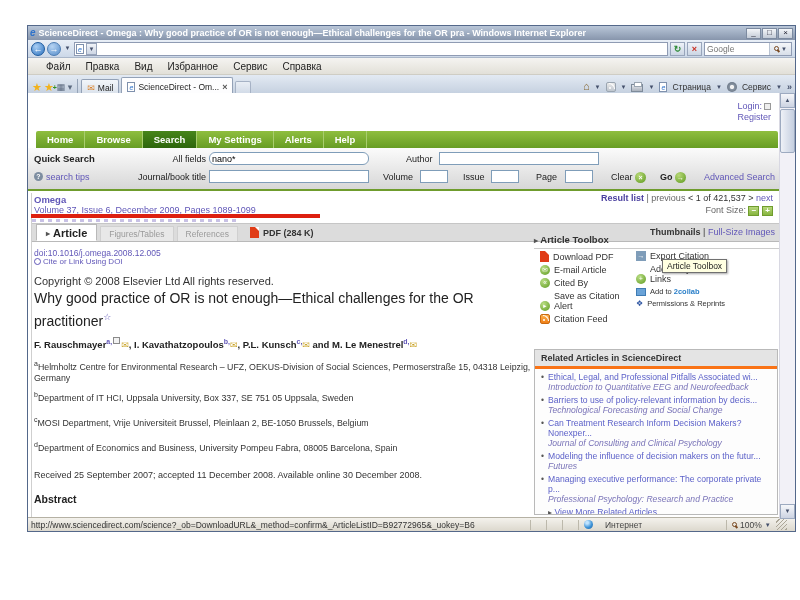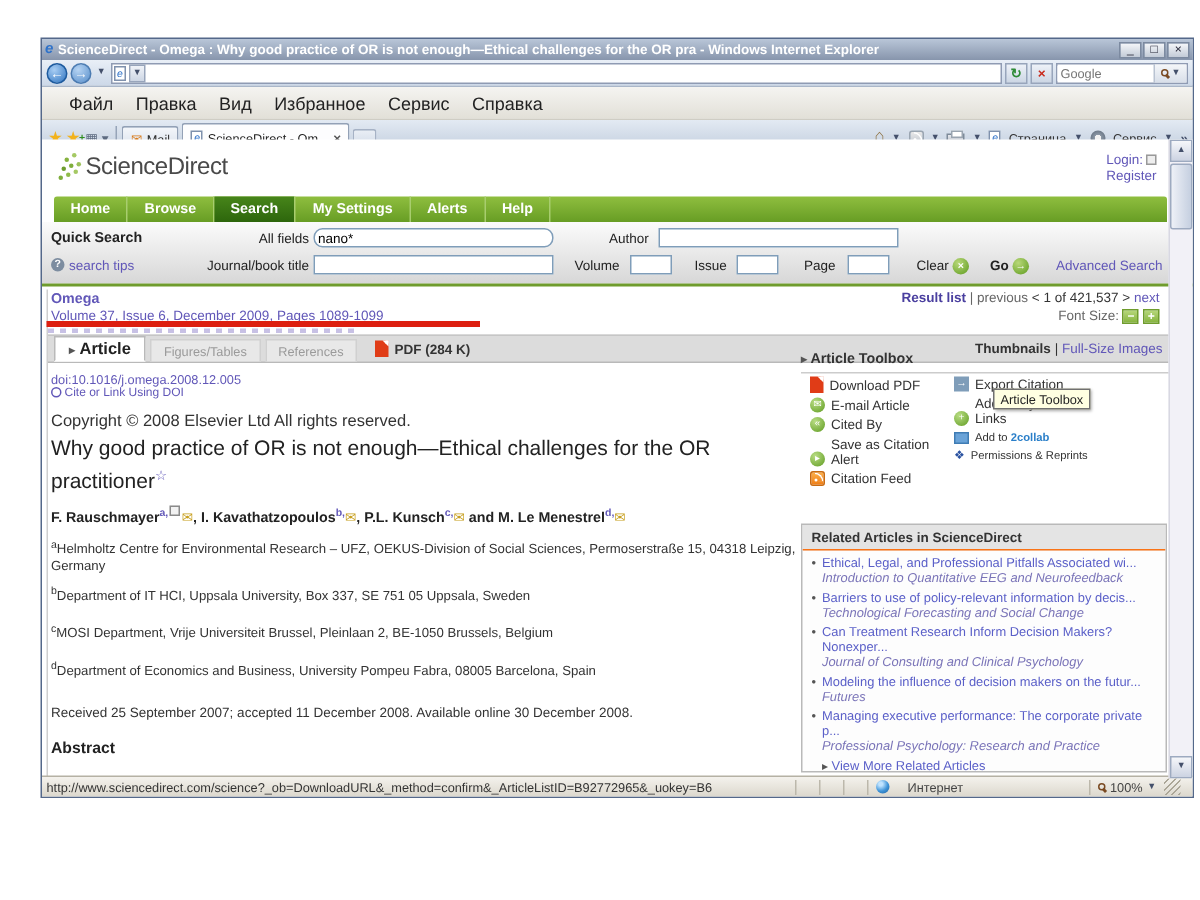--- a/index.html
+++ b/index.html
@@ -24,21 +24,21 @@
   .sqbtn{width:15px;height:14px;background:linear-gradient(#eef2f8,#ccd6e4);border:1px solid #98a5bb;font-size:9px;line-height:12px;text-align:center;flex:none}
   .refresh{color:#2e8b37;font-weight:bold}
   .stop{color:#c92b1d;font-weight:bold}
   .searchbox{width:88px;height:14px;background:#fff;border:1px solid #8f9bb3;display:flex;align-items:center;flex:none}
   .searchbox input{border:0;outline:none;width:64px;font-size:8.5px;padding:0 2px;font-family:inherit}
   .magbtn{width:22px;height:12px;border-left:1px solid #b9c3d2;display:flex;align-items:center;justify-content:center;gap:2px;background:linear-gradient(#f4f6f9,#d8dfe9)}
   .mag{width:5px;height:5px;border:1.5px solid #7a4a22;border-radius:50%;position:relative;flex:none}
   .mag::after{content:"";position:absolute;width:3px;height:1.5px;background:#7a4a22;transform:rotate(45deg);right:-2px;bottom:-1px}
   .magdd{font-size:6px;color:#44506b}
   
-  .menubar{height:22px;background:linear-gradient(#f5f4f1,#e2e0d8);border-bottom:1px solid #cfcdc4;display:flex;align-items:center;gap:15px;padding:4px 18px;font-size:12px;color:#222}
+  .menubar{height:17px;background:linear-gradient(#f5f4f1,#e2e0d8);border-bottom:1px solid #cfcdc4;display:flex;align-items:center;gap:15px;padding:4px 18px;font-size:10px;color:#222}
   
   .tabbar{height:22px;background:linear-gradient(#e3eaf3,#c1cddd);display:flex;align-items:flex-end;padding:0 3px;border-bottom:1px solid #9fadc1}
   .favstar{font-size:11px;color:#f2b21d;margin:0 1px 3px;line-height:11px}
   .starplus{position:relative}
   .starplus .plus{position:absolute;right:-3px;bottom:0;color:#2f8f1f;font-size:7px;font-weight:bold}
   .qtabs{font-size:9px;color:#5d6b80;margin:0 2px 4px}
   .vsep{width:1px;height:14px;background:#96a4b8;margin:0 3px 3px}
   .tab{height:17px;display:flex;align-items:center;gap:3px;padding:0 5px;font-size:8.5px;color:#222;background:linear-gradient(#f3f6fa,#d6dee9);border:1px solid #93a1b6;border-bottom:0;border-radius:2px 2px 0 0;margin-right:2px}
   .tab.active{background:#fdfdfe;height:19px}
   .tabtext{white-space:nowrap;overflow:hidden;max-width:88px}
@@ -121,21 +121,21 @@
   .tbxcol{font-size:9px;color:#333}
   .tbxcol .item{display:flex;gap:4px;margin-bottom:3px;align-items:flex-end}
   .gc{width:10px;height:10px;border-radius:50%;background:radial-gradient(circle at 35% 30%,#b9dd84,#5f9b21);color:#fff;font-size:6.5px;line-height:10px;text-align:center;flex:none}
   .expico{width:10px;height:10px;background:#7f9db9;color:#fff;font-size:7px;line-height:10px;text-align:center;flex:none}
   .collabico{width:10px;height:8px;background:#6aa3d8;border:1px solid #3f7cb4;flex:none;margin-top:1px}
   .permico{color:#2a52a0;font-size:8px;line-height:9px;flex:none}
   .c2{color:#2a7fc9;font-weight:bold}
   .smalltxt{font-size:7.5px}
   .tooltip{left:634px;top:166px;background:#ffffe1;border:1px solid #707070;font-size:8.5px;padding:1px 4px;color:#222;box-shadow:1px 1px 2px rgba(0,0,0,.35);z-index:4;white-space:nowrap}
   .relbox{left:506px;top:256px;width:244px;height:166px;border:1px solid #b9b9b9;background:#fdfdfd;overflow:hidden}
-  .relhead{background:#e4e4e4;border-bottom:1px solid #f97316;font-size:9px;font-weight:bold;color:#333;padding:3px 6px}
+  .relhead{background:#e4e4e4;border-bottom:3px solid #f97316;font-size:9px;font-weight:bold;color:#333;padding:3px 6px}
   .rellist{padding:3px 3px 0 6px;font-size:8.6px;line-height:10px}
   .relitem{margin-bottom:3px;padding-left:7px;position:relative}
   .relitem::before{content:"•";position:absolute;left:0;top:0;color:#555}
   .reltitle{color:#5a5fc8}
   .reljournal{color:#7a74b8;font-style:italic}
   .relmore{color:#5a5fc8;padding-left:7px}
   
   .scroll{position:absolute;right:0;top:0;width:16px;height:426px;background:#f2f1f7;border-left:1px solid #d8d8e2;z-index:5}
   .sbtn{height:15px;background:linear-gradient(#f6f7fa,#ccd3e2);border:1px solid #9daac0;color:#44506b;font-size:6px;text-align:center;line-height:13px}
   .sbtn.down{position:absolute;bottom:0;left:0;width:100%}
@@ -219,26 +219,20 @@
         <span class="tb-dd">▼</span>
       <span class="gearico"></span>
       <span>Сервис</span>
         <span class="tb-dd">▼</span>
       <span class="chev">»</span>
     </span>
   </div>
 
   <div class="content">
 
-    <div class="abs logo">
-      <span class="logo-dots">
-          <i></i>
-        </span>
-      <span class="logo-text">ScienceDirect</span>
-    </div>
     <div class="abs loginbox">
       <span>Login:</span><span class="libox"></span><br>
       <span>Register</span>
     </div>
 
     <div class="abs greennav">
       <span class="gnav">Home</span>
       <span class="gnav">Browse</span>
       <span class="gnav active">Search</span>
       <span class="gnav">My Settings</span>

